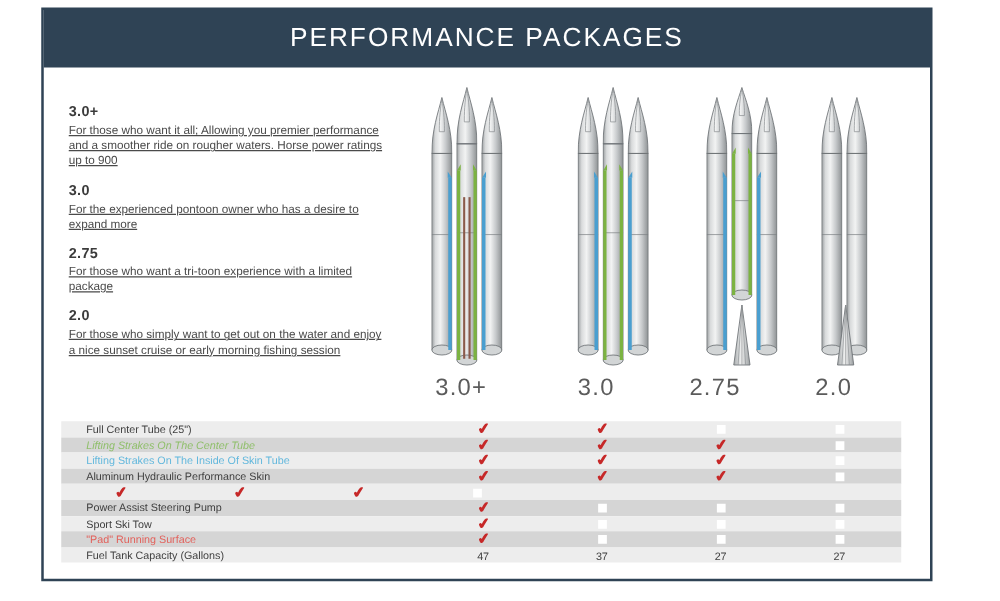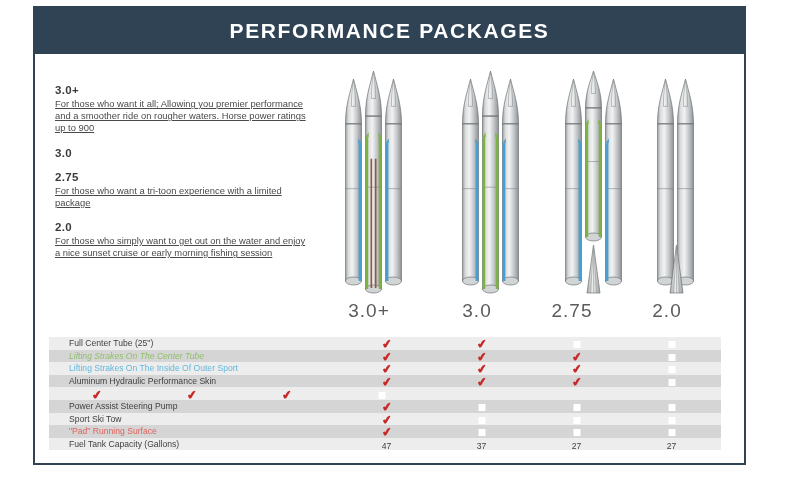--- a/index.html
+++ b/index.html
@@ -39,21 +39,21 @@
     height: 46px;
     background: #2f4355;
     display: flex;
     align-items: center;
     justify-content: center;
   }
   .title-bar .title-text {
     color: #ffffff;
     font-size: 21px;
     letter-spacing: 1.6px;
-    font-weight: 700;
+    font-weight: 400;
   }
 
   
   .descriptions {
     position: absolute;
     left: 20px;
     top: 76px;
     width: 252px;
   }
   .desc-block { margin-bottom: 12px; }
@@ -176,20 +176,21 @@
       <span class="title-text">PERFORMANCE PACKAGES</span>
     </div>
 
     <div class="descriptions">
         <div class="desc-block">
           <div class="desc-title">3.0+</div>
           <div class="desc-body">For those who want it all; Allowing you premier performance and a smoother ride on rougher waters. Horse power ratings up to 900</div>
         </div>
         <div class="desc-block">
           <div class="desc-title">3.0</div>
+          <div class="desc-body">For the experienced pontoon owner who has a desire to expand more</div>
         </div>
         <div class="desc-block">
           <div class="desc-title">2.75</div>
           <div class="desc-body">For those who want a tri-toon experience with a limited package</div>
         </div>
         <div class="desc-block">
           <div class="desc-title">2.0</div>
           <div class="desc-body">For those who simply want to get out on the water and enjoy a nice sunset cruise or early morning fishing session</div>
         </div>
       </div>
@@ -476,21 +477,21 @@
             <span class="mark"><span class="check">✔</span></span>
           </div>
           <div class="fcell">
             <span class="mark"><span class="check">✔</span></span>
           </div>
           <div class="fcell">
             <span class="mark"><span class="blank"></span></span>
           </div>
         </div>
         <div class="frow odd">
-          <div class="flabel blue">Lifting Strakes On The Inside Of Outer Sport</div>
+          <div class="flabel blue">Lifting Strakes On The Inside Of Skin Tube</div>
           <div class="fcell">
             <span class="mark"><span class="check">✔</span></span>
           </div>
           <div class="fcell">
             <span class="mark"><span class="check">✔</span></span>
           </div>
           <div class="fcell">
             <span class="mark"><span class="check">✔</span></span>
           </div>
           <div class="fcell">

